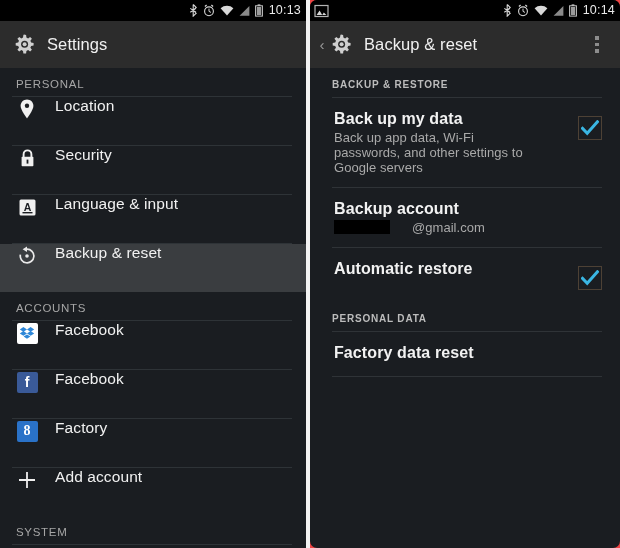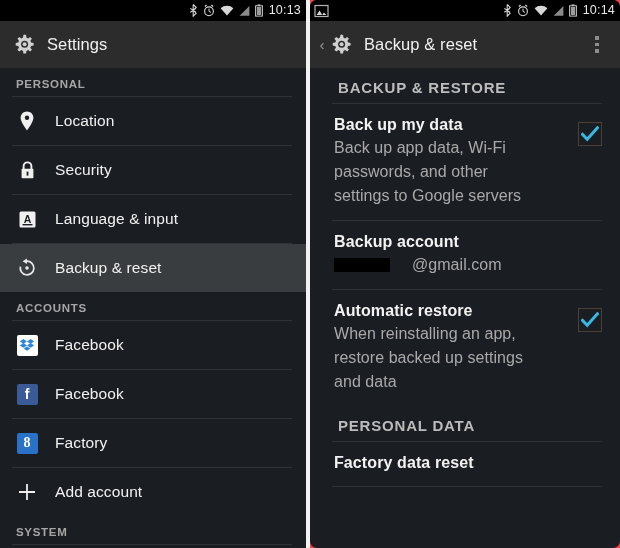--- a/index.html
+++ b/index.html
@@ -108,33 +108,32 @@
     height: 3.5px;
     background: #8d8d8d;
   }
 
   
   .list { position: relative; }
 
   .section-head {
     color: #a6a6a6;
     font-size: 11.5px;
-    font-weight: bold;
+    font-weight: normal;
     letter-spacing: 0.7px;
     padding: 10px 0 6px 16px;
   }
   .divider {
     height: 1px;
     background: #2e3337;
     margin: 0 14px 0 12px;
   }
 
   .row {
     display: flex;
-    align-items: center;
     min-height: 48px;
     padding: 0 14px 0 16px;
     position: relative;
   }
   .row.selected { background: #3a3d40; }
   .row-icon {
     width: 22px;
     height: 24px;
     display: flex;
     align-items: center;
@@ -175,22 +174,22 @@
   .pref-title {
     color: #f2f2f2;
     font-size: 16px;
     letter-spacing: 0.1px;
     line-height: 19px;
     margin-bottom: 2px;
     font-weight: bold;
   }
   .pref-sub {
     color: #a9a9a9;
-    font-size: 16px;
-    line-height: 24px;
+    font-size: 13px;
+    line-height: 15px;
     letter-spacing: 0.05px;
     max-width: 205px;
   }
   .pref-check {
     flex: 0 0 auto;
     width: 24px;
     height: 24px;
     margin-top: 7px;
     margin-left: 8px;
     border: 1px solid #4d4135;
@@ -201,24 +200,24 @@
   .redact {
     display: inline-block;
     width: 56px;
     height: 14px;
     background: #000000;
     vertical-align: -2px;
     margin-right: 22px;
   }
   .section-head-r {
     color: #bcbcbc;
-    font-size: 15px;
+    font-size: 10px;
     font-weight: bold;
     letter-spacing: 0.8px;
-    padding: 11px 0 7px 28px;
+    padding: 11px 0 7px 22px;
   }
   .divider-r {
     height: 1px;
     background: #2f3337;
     margin: 0 18px 0 22px;
   }
 </style>
 </head>
 <body>
 
@@ -438,21 +437,20 @@
         <div class="pref-text">
           <div class="pref-title">Backup account</div>
           <div class="pref-sub"><span class="redact"></span><span>@gmail.com</span></div>
         </div>
       </div>
       <div class="divider-r"></div>
 
       <div class="pref">
         <div class="pref-text">
           <div class="pref-title">Automatic restore</div>
-          <div class="pref-sub">When reinstalling an app, restore backed up settings and data</div>
         </div>
         <span class="pref-check">
           <svg width="18" height="16" viewBox="0 0 18 16">
             <path d="M1.5 8.4 L6.2 13.2 L16.4 1.8" stroke="#3ab6e3" stroke-width="3" fill="none" stroke-linecap="square"></path>
           </svg>
         </span>
       </div>
 
       <div class="section-head-r">PERSONAL DATA</div>
       <div class="divider-r"></div>

